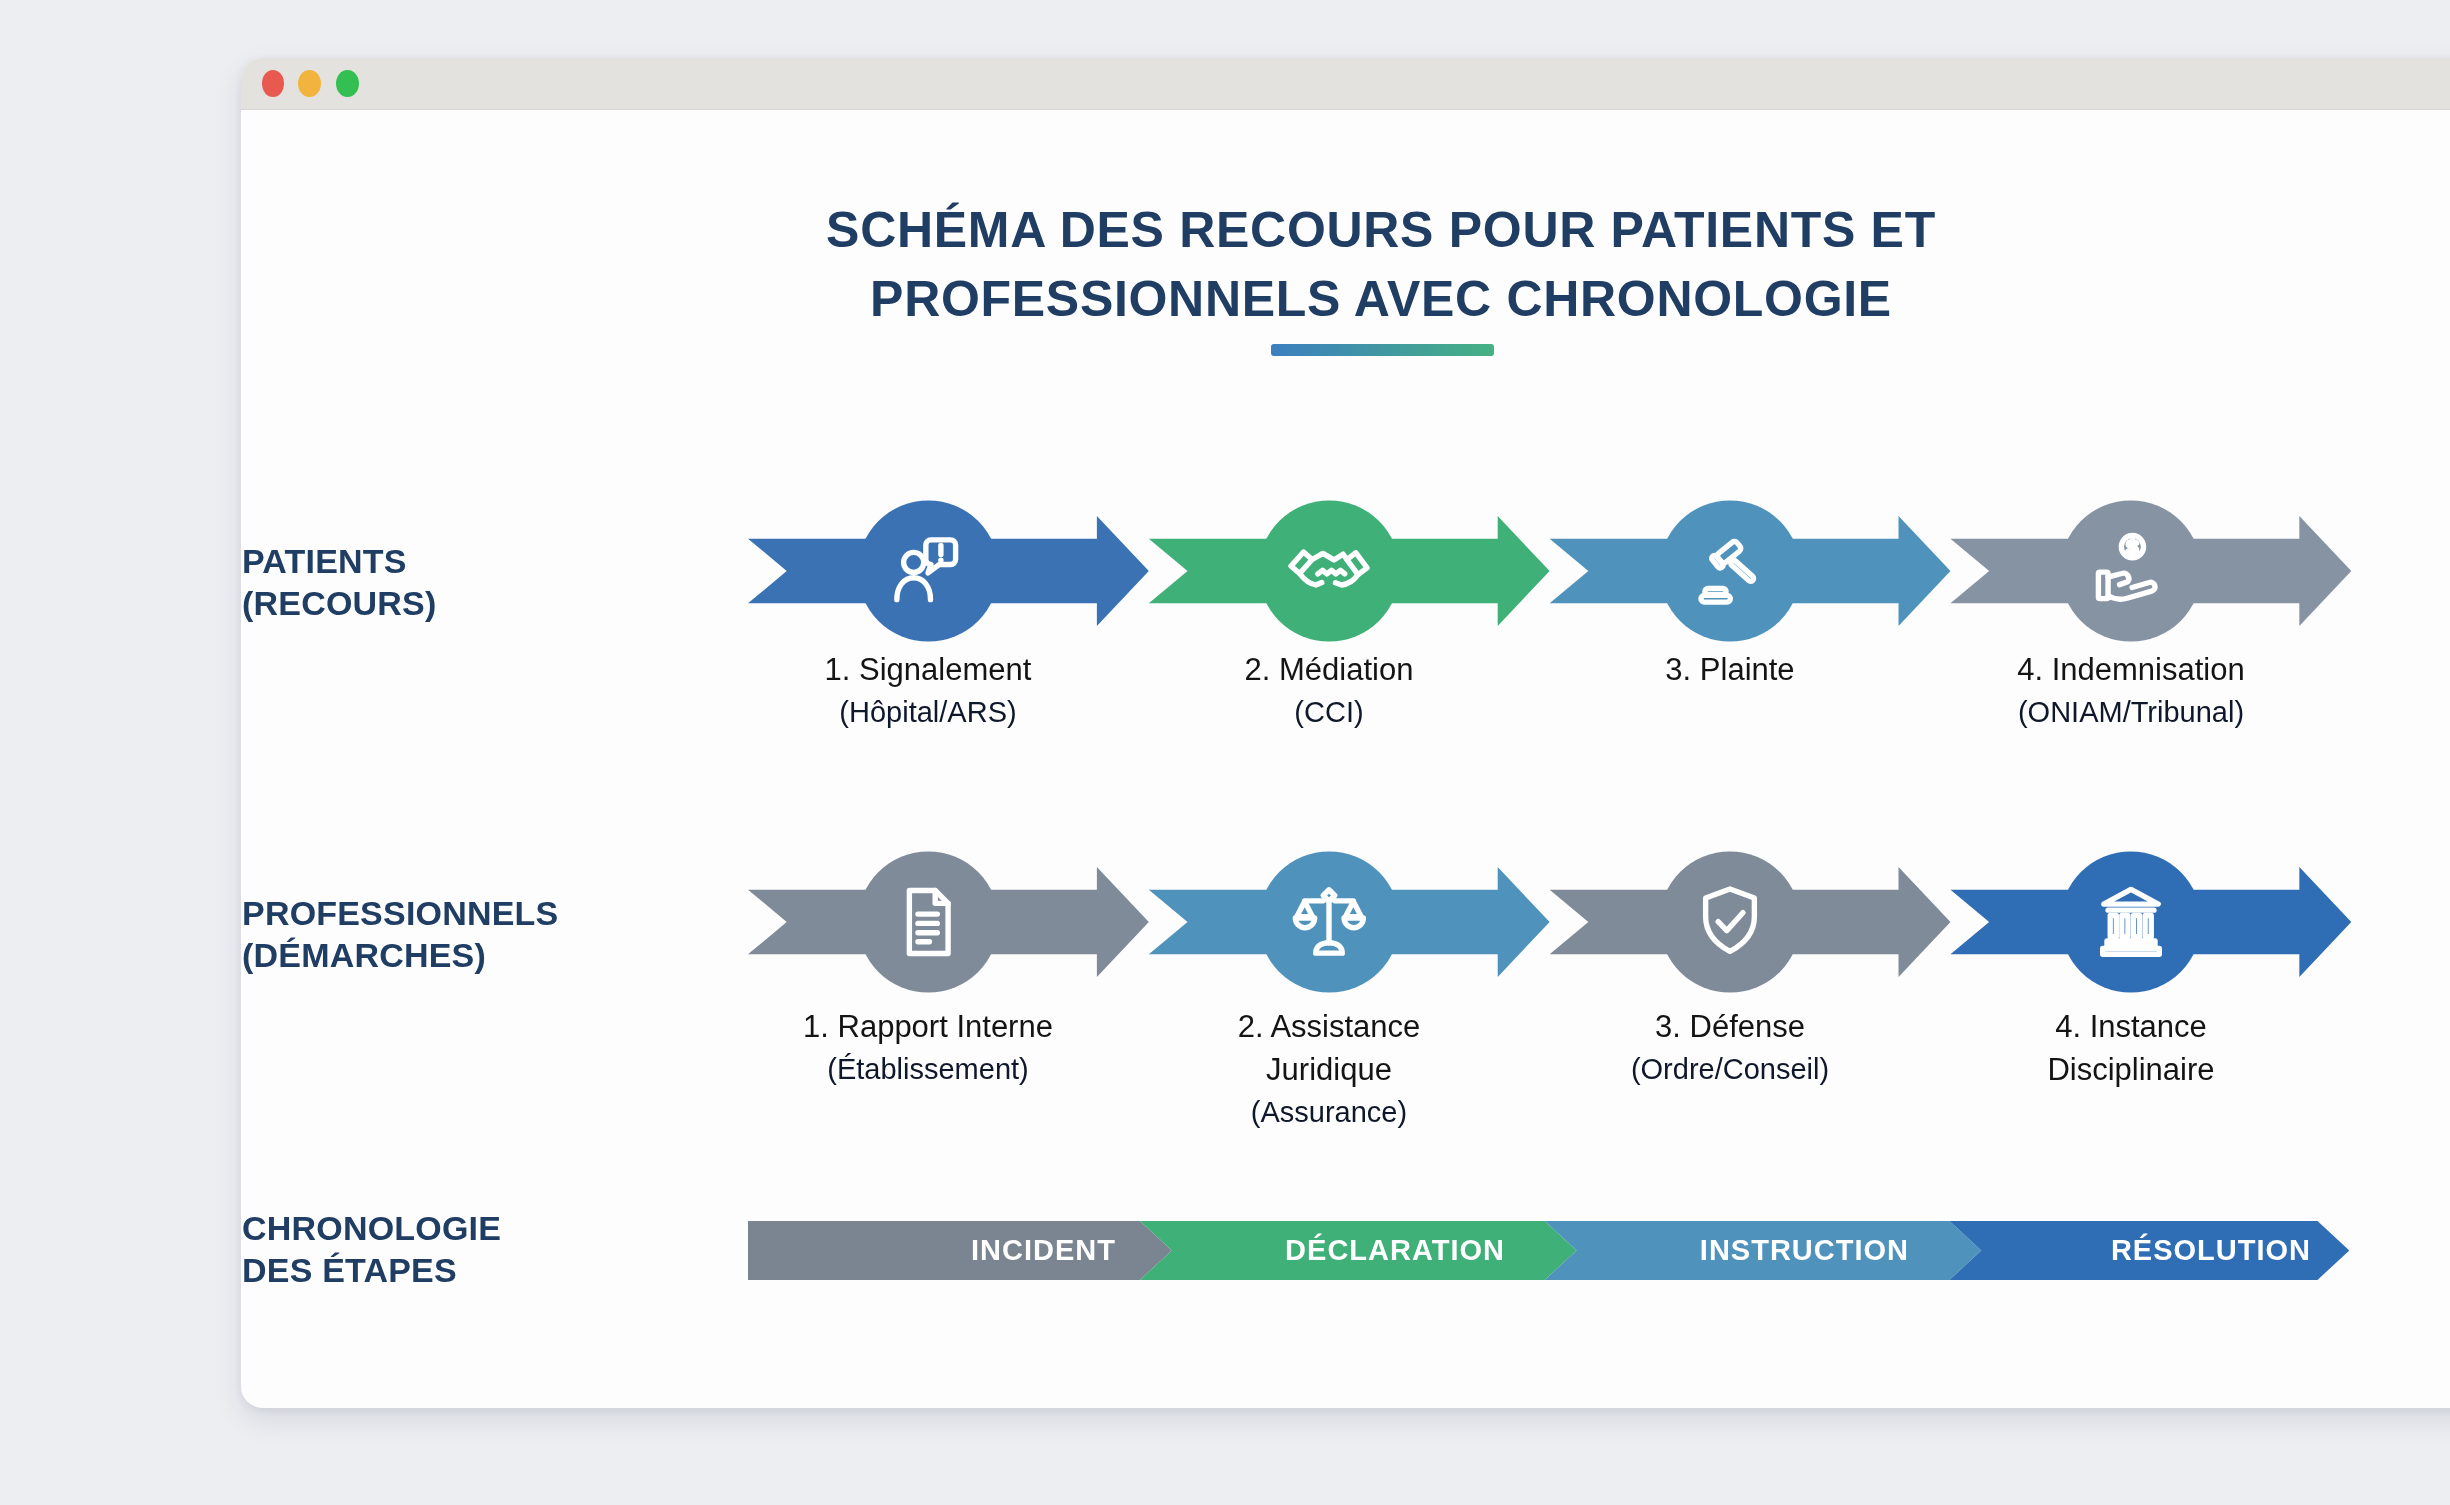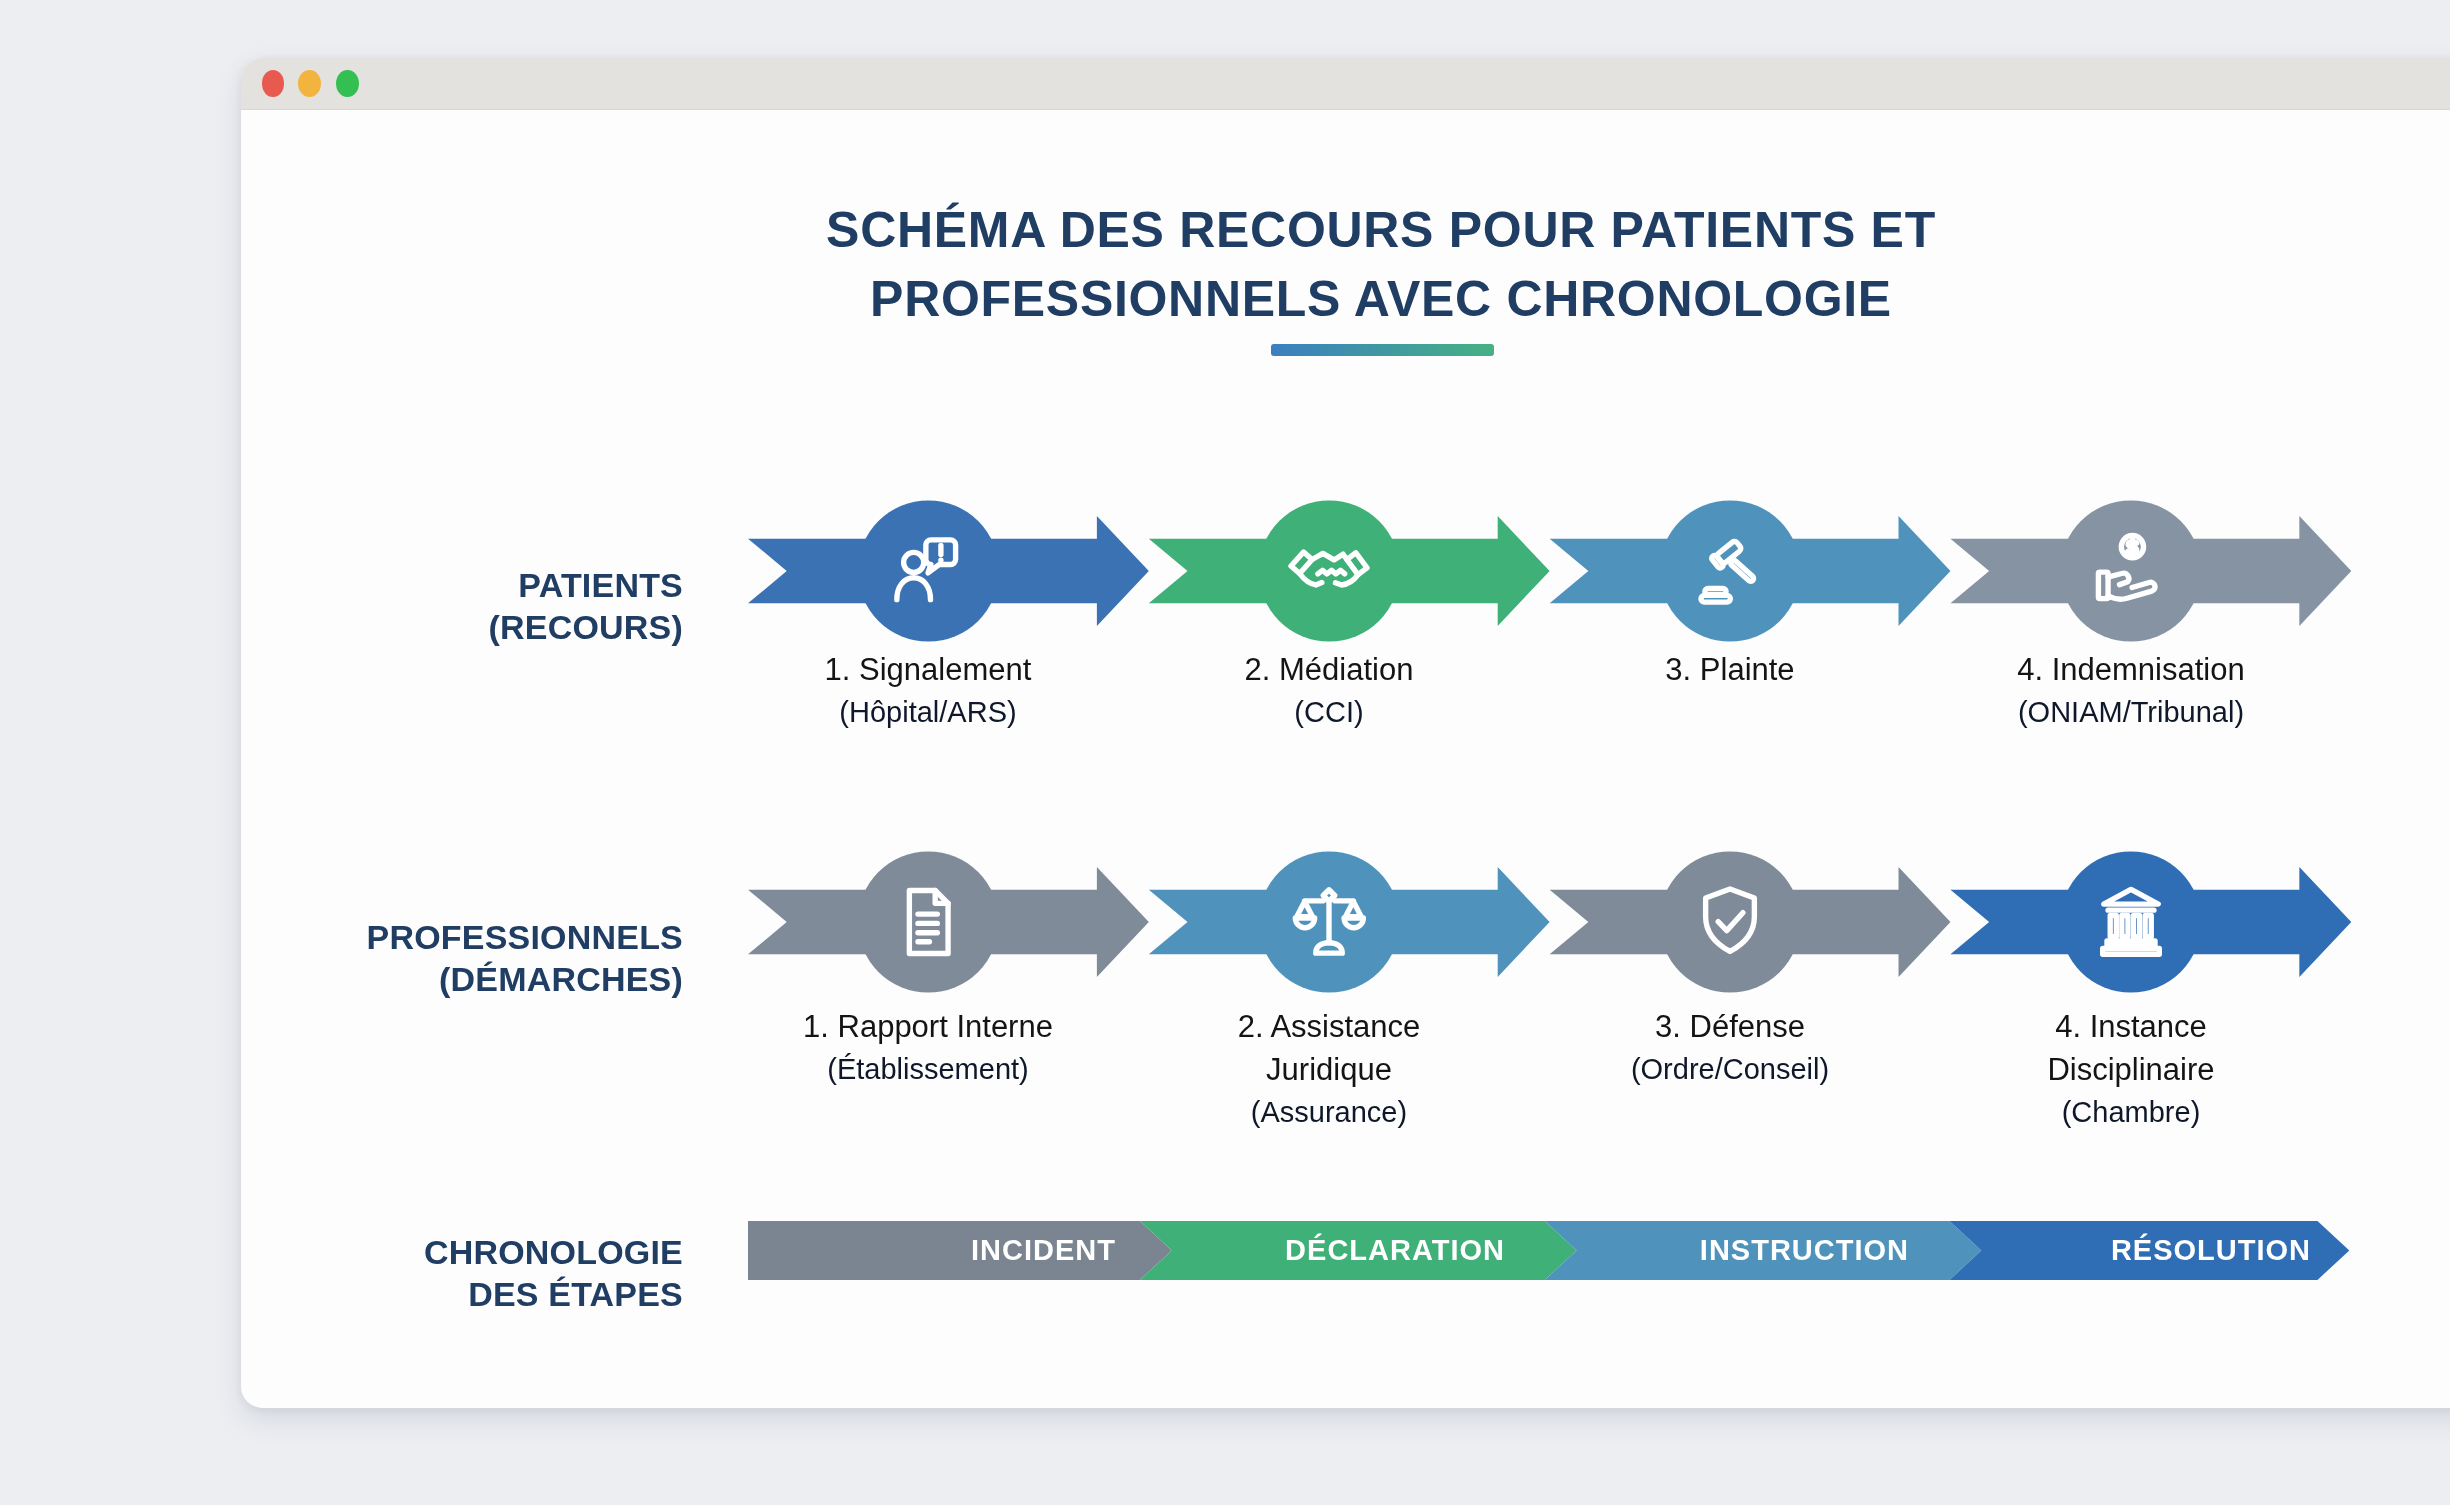--- a/index.html
+++ b/index.html
@@ -27,22 +27,22 @@
     position:absolute;left:0;top:138px;width:100%;
     text-align:center;font-weight:bold;font-size:50px;line-height:69px;
     color:#203d63;letter-spacing:0.7px;
   }
   .underline{
     position:absolute;left:1030px;top:286px;width:223px;height:11.8px;border-radius:2.9px;
     background:linear-gradient(90deg,#3c7fc0,#45b183);
   }
 
   .side-label{
-    position:absolute;left:1px;width:441px;text-align:right;
-    font-weight:bold;font-size:34px;line-height:42px;color:#203d63;letter-spacing:0.2px;margin-top:24px;
+    position:absolute;left:1px;width:441px;
+    font-weight:bold;font-size:34px;line-height:42px;color:#203d63;letter-spacing:0.2px;
   }
   .ribbon{position:absolute;left:507px;width:1666px;height:162px;}
   .ribbon.r1{top:432px;}
   .ribbon.r2{top:783px;}
 
   .step-icon{
     position:absolute;width:86px;height:86px;display:flex;align-items:center;justify-content:center;
   }
   .step-icon svg{width:86px;height:86px;stroke:#ffffff;fill:none;
     stroke-width:1.5;stroke-linecap:round;stroke-linejoin:round;}
@@ -220,21 +220,20 @@
     <div class="cap-org">(Assurance)</div>
   </div>
   <div class="caption" style="left:1303px;top:947px">
     <div class="cap-name">3. Défense</div>
 
     <div class="cap-org">(Ordre/Conseil)</div>
   </div>
   <div class="caption" style="left:1704px;top:947px">
     <div class="cap-name">4. Instance</div>
     <div class="cap-name">Disciplinaire</div>
-    <div class="cap-org">(Chambre)</div>
   </div>
 
   <div class="side-label" style="top:1149px">
     <div>CHRONOLOGIE</div>
     <div>DES ÉTAPES</div>
   </div>
 
   <svg class="chrono-svg" viewBox="0 0 3300 120">
     <polygon points="0,0 800,0 865,60 800,120 0,120" fill="#7a8591"></polygon>
     <polygon points="800,0 1626,0 1691,60 1626,120 800,120 865,60" fill="#3fb077"></polygon>

